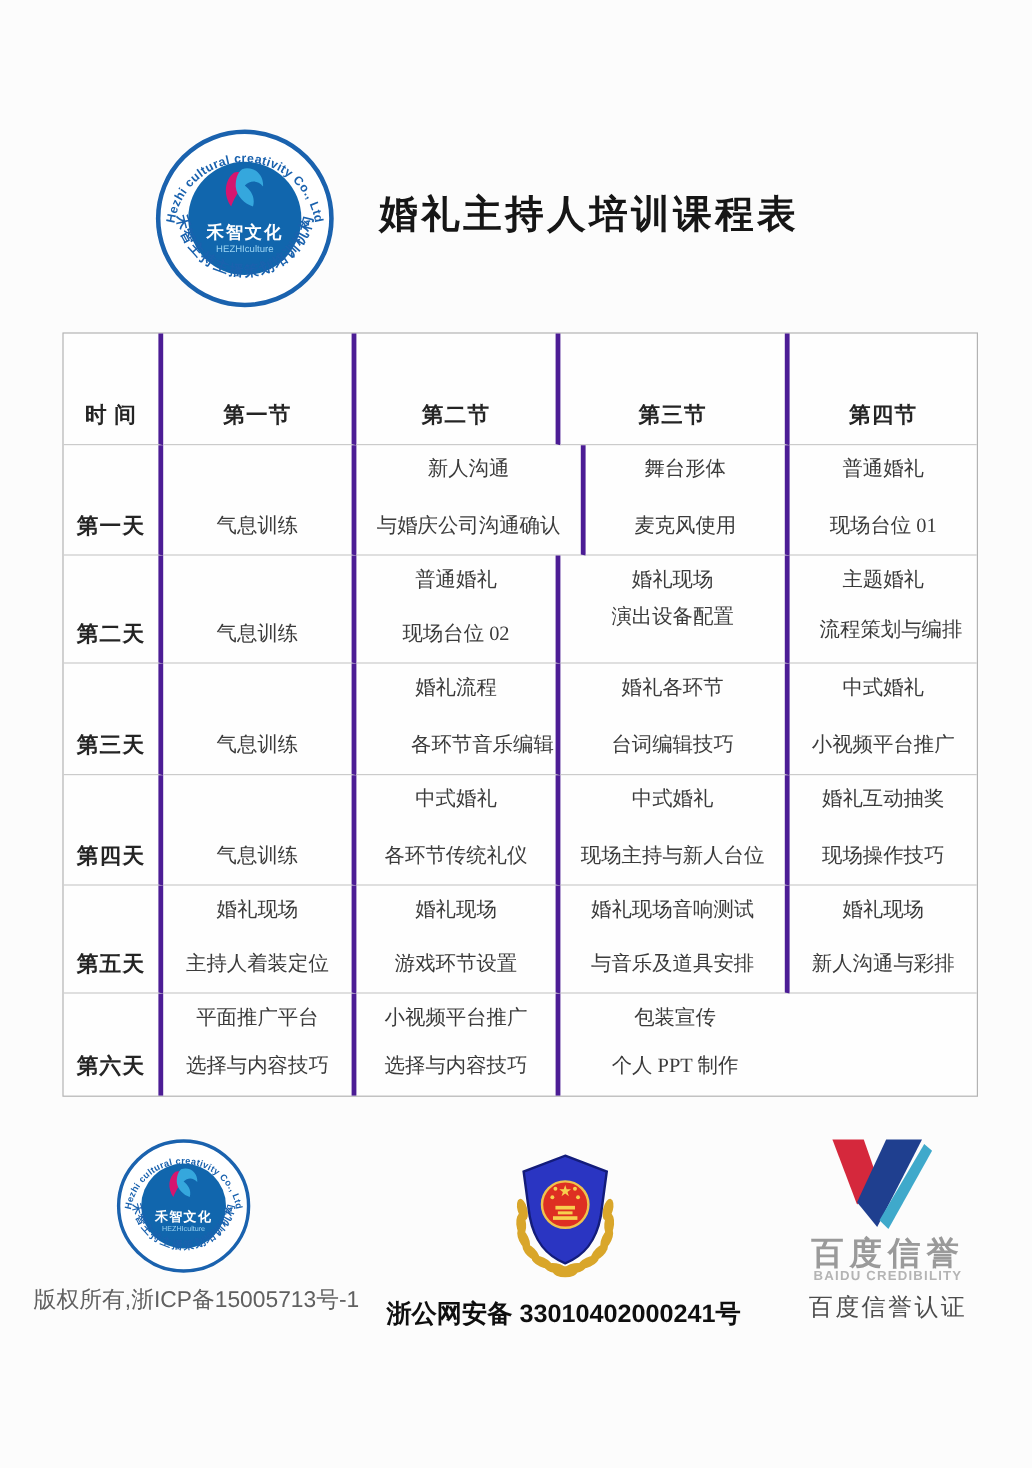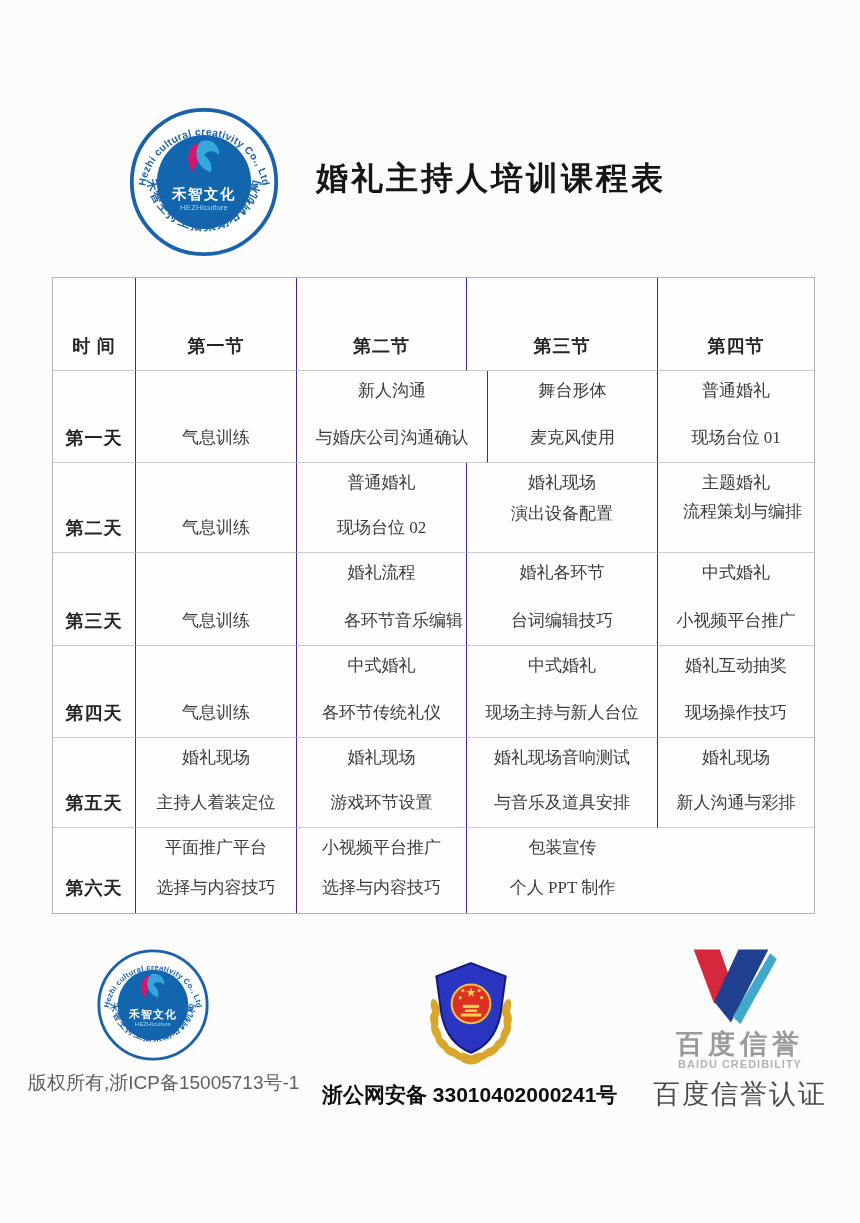--- a/index.html
+++ b/index.html
@@ -23,21 +23,21 @@
   .seal svg{width:100%;height:100%;display:block;}
 
   
   #course-table{
     left:52px;top:277px;width:761px;
     border:1px solid #b3b3b3;background:#fefefe;
   }
   .trow{display:flex;}
   .cell{
     box-sizing:border-box;position:relative;
-    border-right:1px solid #4c1d95;border-bottom:1px solid #cbcbcb;
+    border-right:4px solid #4c1d95;border-bottom:1px solid #cbcbcb;
   }
   .trow:last-child .cell{border-bottom:none;}
   .cell:last-child{border-right:none;}
   .line{
     position:absolute;left:1px;right:1px;text-align:center;
     font-size:17px;line-height:20px;color:#3b3b3b;white-space:nowrap;
   }
   .header-cell .line,.day-cell .line{
     font-weight:bold;font-size:18px;color:#242424;letter-spacing:1px;
   }
@@ -61,21 +61,21 @@
     font-family:"Liberation Sans",sans-serif;font-weight:bold;font-size:27px;
     letter-spacing:5px;color:#9a9a9a;white-space:nowrap;
   }
   #baidu-en{
     left:652px;top:1058px;width:176px;text-align:center;
     font-family:"Liberation Sans",sans-serif;font-weight:bold;font-size:11px;
     letter-spacing:1px;color:#b4b4b4;white-space:nowrap;
   }
   #baidu-cert{
     left:644px;top:1076px;width:192px;text-align:center;
-    font-family:"Liberation Sans",sans-serif;font-size:27px;
+    font-family:"Liberation Sans",sans-serif;font-size:20px;
     letter-spacing:2px;color:#4c4c4c;white-space:nowrap;
   }
 </style>
 </head>
 <body>
 
 <div class="abs seal" id="seal-header">
     <svg viewBox="0 0 200 200" aria-hidden="true">
     <defs>
       <path id="arcTh" d="M 23,104 A 78,78 0 0 1 177,104" fill="none"></path>
@@ -148,21 +148,21 @@
       <div class="cell lesson-cell" style="width: 170px; height: 90px;">
         <div class="line" style="top: 10px;">普通婚礼</div>
         <div class="line" style="top: 55px;">现场台位 02</div>
       </div>
       <div class="cell lesson-cell" style="width: 191px; height: 90px;">
         <div class="line" style="top: 10px;">婚礼现场</div>
         <div class="line" style="top: 41px;">演出设备配置</div>
       </div>
       <div class="cell lesson-cell" style="width: 156px; height: 90px;">
         <div class="line" style="top: 10px;">主题婚礼</div>
-        <div class="line" style="top: 39px; padding-left: 13px;">流程策划与编排</div>
+        <div class="line" style="top: 52px; padding-left: 13px;">流程策划与编排</div>
       </div>
     </div>
     <div class="trow">
       <div class="cell day-cell" style="width: 83px; height: 93px;">
         <div class="line" style="top: 58px;">第三天</div>
       </div>
       <div class="cell lesson-cell" style="width: 161px; height: 93px;">
         <div class="line" style="top: 58px;">气息训练</div>
       </div>
       <div class="cell lesson-cell" style="width: 170px; height: 93px;">

